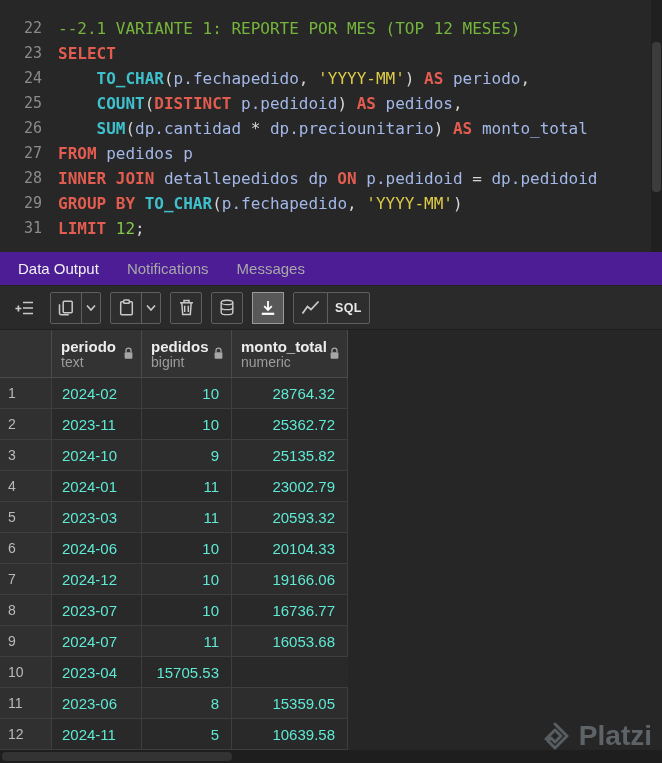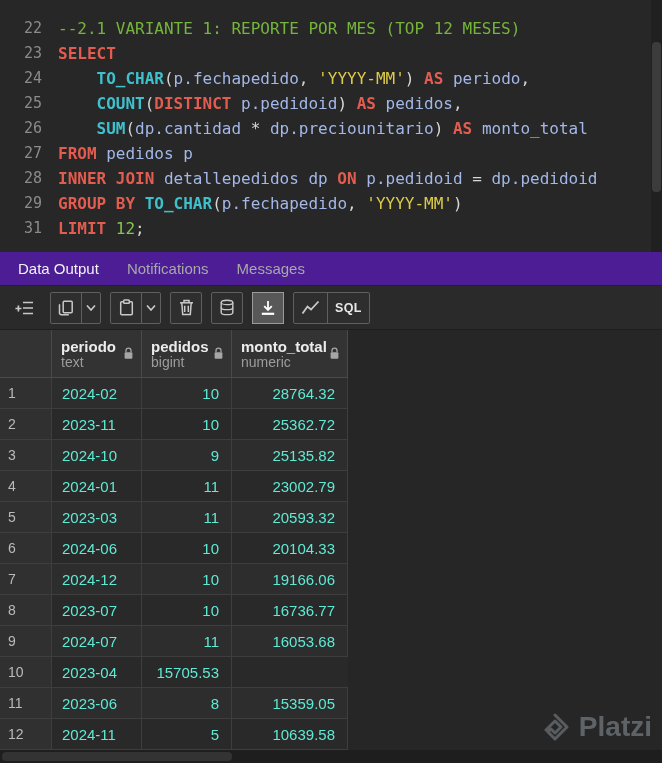--- a/index.html
+++ b/index.html
@@ -62,21 +62,21 @@
   .g-cell{border-right:1px solid #3e3e3e;display:flex;align-items:center;
     padding:0 10px;box-sizing:border-box;color:#5eead4;font-size:15px;overflow:hidden;}
   .g-cell.right{justify-content:flex-end;padding-right:12px;}
   .g-cell.rownum{color:#bababa;background:#303030;font-size:14px;padding-left:8px;}
 
   
   .hscroll{position:absolute;left:0;bottom:0;width:100%;height:13px;background:#1e1e1e;}
   .h-thumb{position:absolute;left:2px;top:2px;height:9px;width:230px;background:#333333;border-radius:4px;}
 
   
-  .watermark{position:absolute;right:10px;bottom:20px;display:flex;align-items:center;gap:9px;
+  .watermark{position:absolute;right:10px;bottom:11px;display:flex;align-items:center;gap:9px;
     color:rgba(150,160,170,0.5);font-size:28px;font-weight:bold;pointer-events:none;}
   .watermark svg{opacity:.9;}
 </style>
 </head>
 <body>
 
 <div class="app">
 
   <div class="editor">
     <div>

